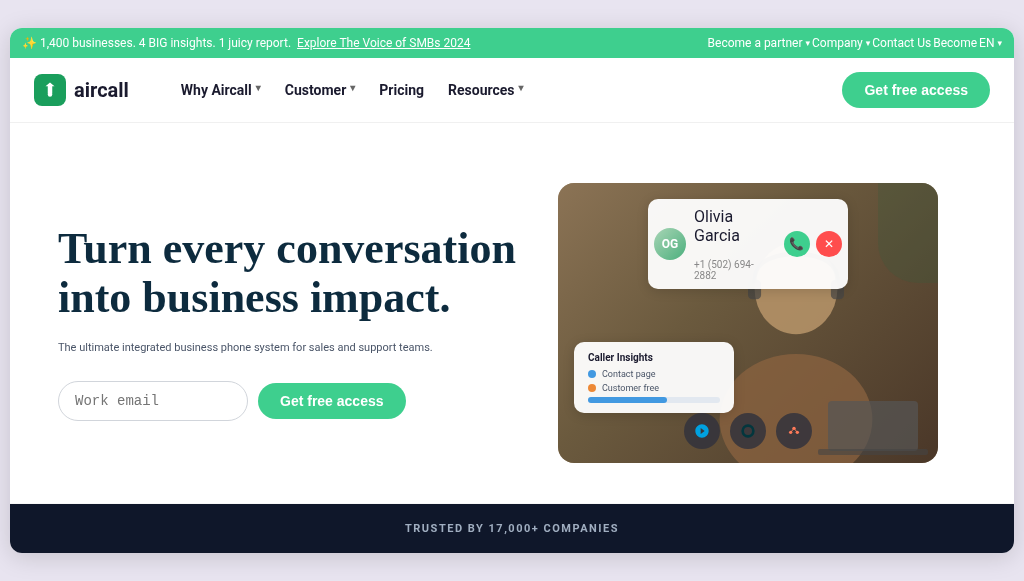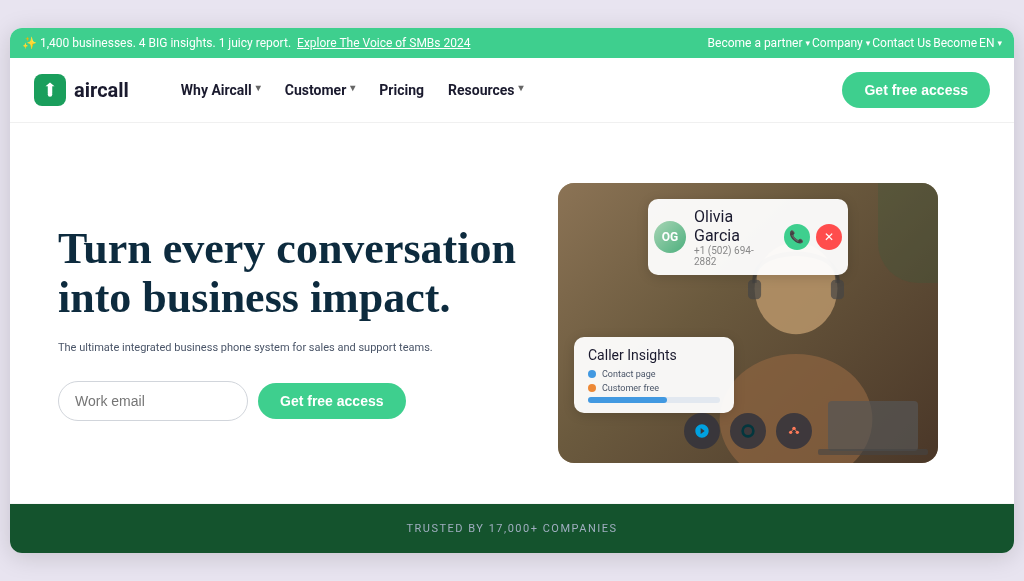--- a/index.html
+++ b/index.html
@@ -157,20 +157,21 @@
     }
     .email-input {
       border: 1.5px solid #d1d5db;
       border-radius: 24px;
       padding: 11px 16px;
       font-size: 14px;
       color: #888;
       width: 190px;
       outline: none;
       background: #fff;
+      font-family: Liberation Mono, monospace;
     }
 
     
     .hero-right {
       flex: 1;
       max-width: 420px;
       position: relative;
     }
     .hero-image-box {
       background: #c8b8a0;
@@ -222,20 +223,21 @@
       flex: 1;
     }
     .caller-name {
       font-size: 16px;
       font-weight: 400;
       color: #1a1a2e;
     }
     .caller-phone {
       font-size: 10px;
       color: #888;
+      margin-top: 14px;
     }
     .call-actions {
       display: flex;
       gap: 6px;
     }
     .call-btn {
       width: 26px;
       height: 26px;
       border-radius: 50%;
       border: none;
@@ -253,22 +255,22 @@
       position: absolute;
       bottom: 50px;
       left: 16px;
       background: rgba(255,255,255,0.95);
       border-radius: 10px;
       padding: 10px 14px;
       box-shadow: 0 2px 12px rgba(0,0,0,0.15);
       min-width: 160px;
     }
     .insights-title {
-      font-size: 14px;
-      font-weight: 400;
+      font-size: 10px;
+      font-weight: 700;
       color: #1a1a2e;
       margin-bottom: 6px;
     }
     .insight-row {
       display: flex;
       align-items: center;
       gap: 6px;
       margin-bottom: 4px;
       font-size: 9px;
       color: #4a5568;
@@ -302,24 +304,24 @@
       color: white;
       font-size: 14px;
       font-weight: bold;
     }
 
     
     .footer-trusted {
       text-align: center;
       padding: 18px;
       font-size: 11px;
-      font-weight: 400;
+      font-weight: 700;
       color: #a0aec0;
       letter-spacing: 1.5px;
-      background: #14532d;
+      background: #0f172a;
       border-top: 1px solid #f7f7f7;
     }
 
     
     .person-silhouette {
       position: absolute;
       bottom: 0;
       left: 50%;
       transform: translateX(-30%);
       width: 240px;

